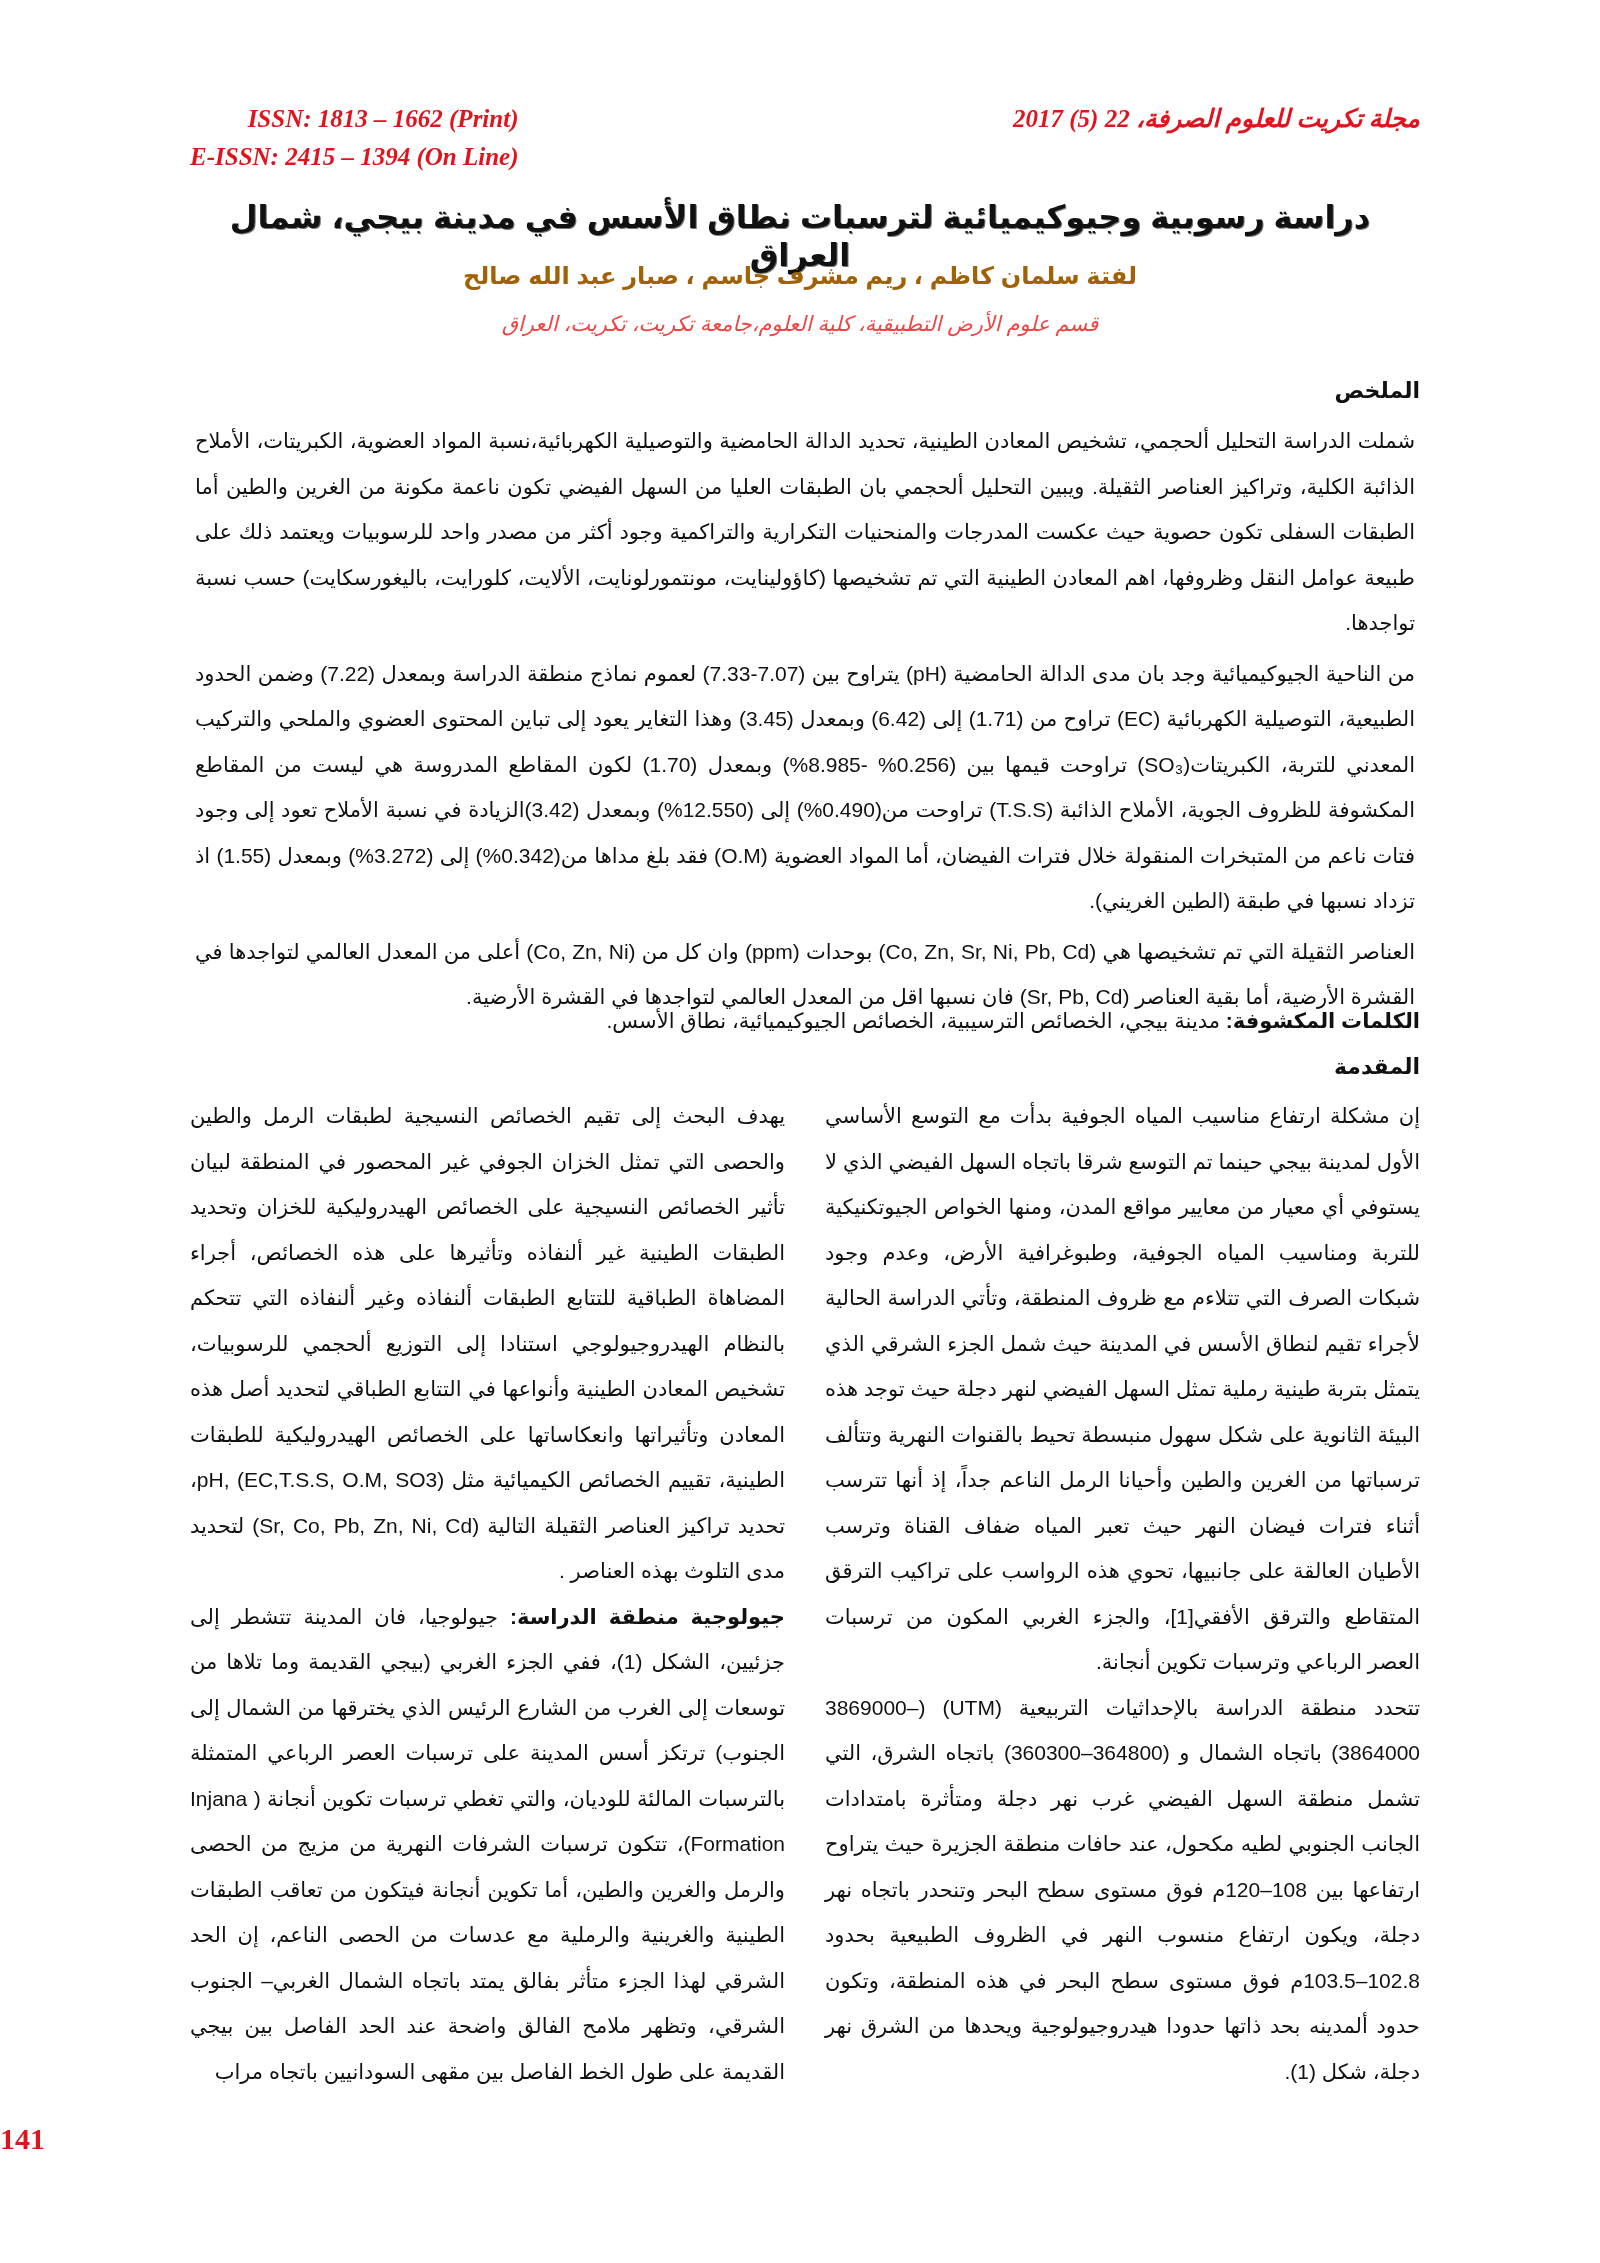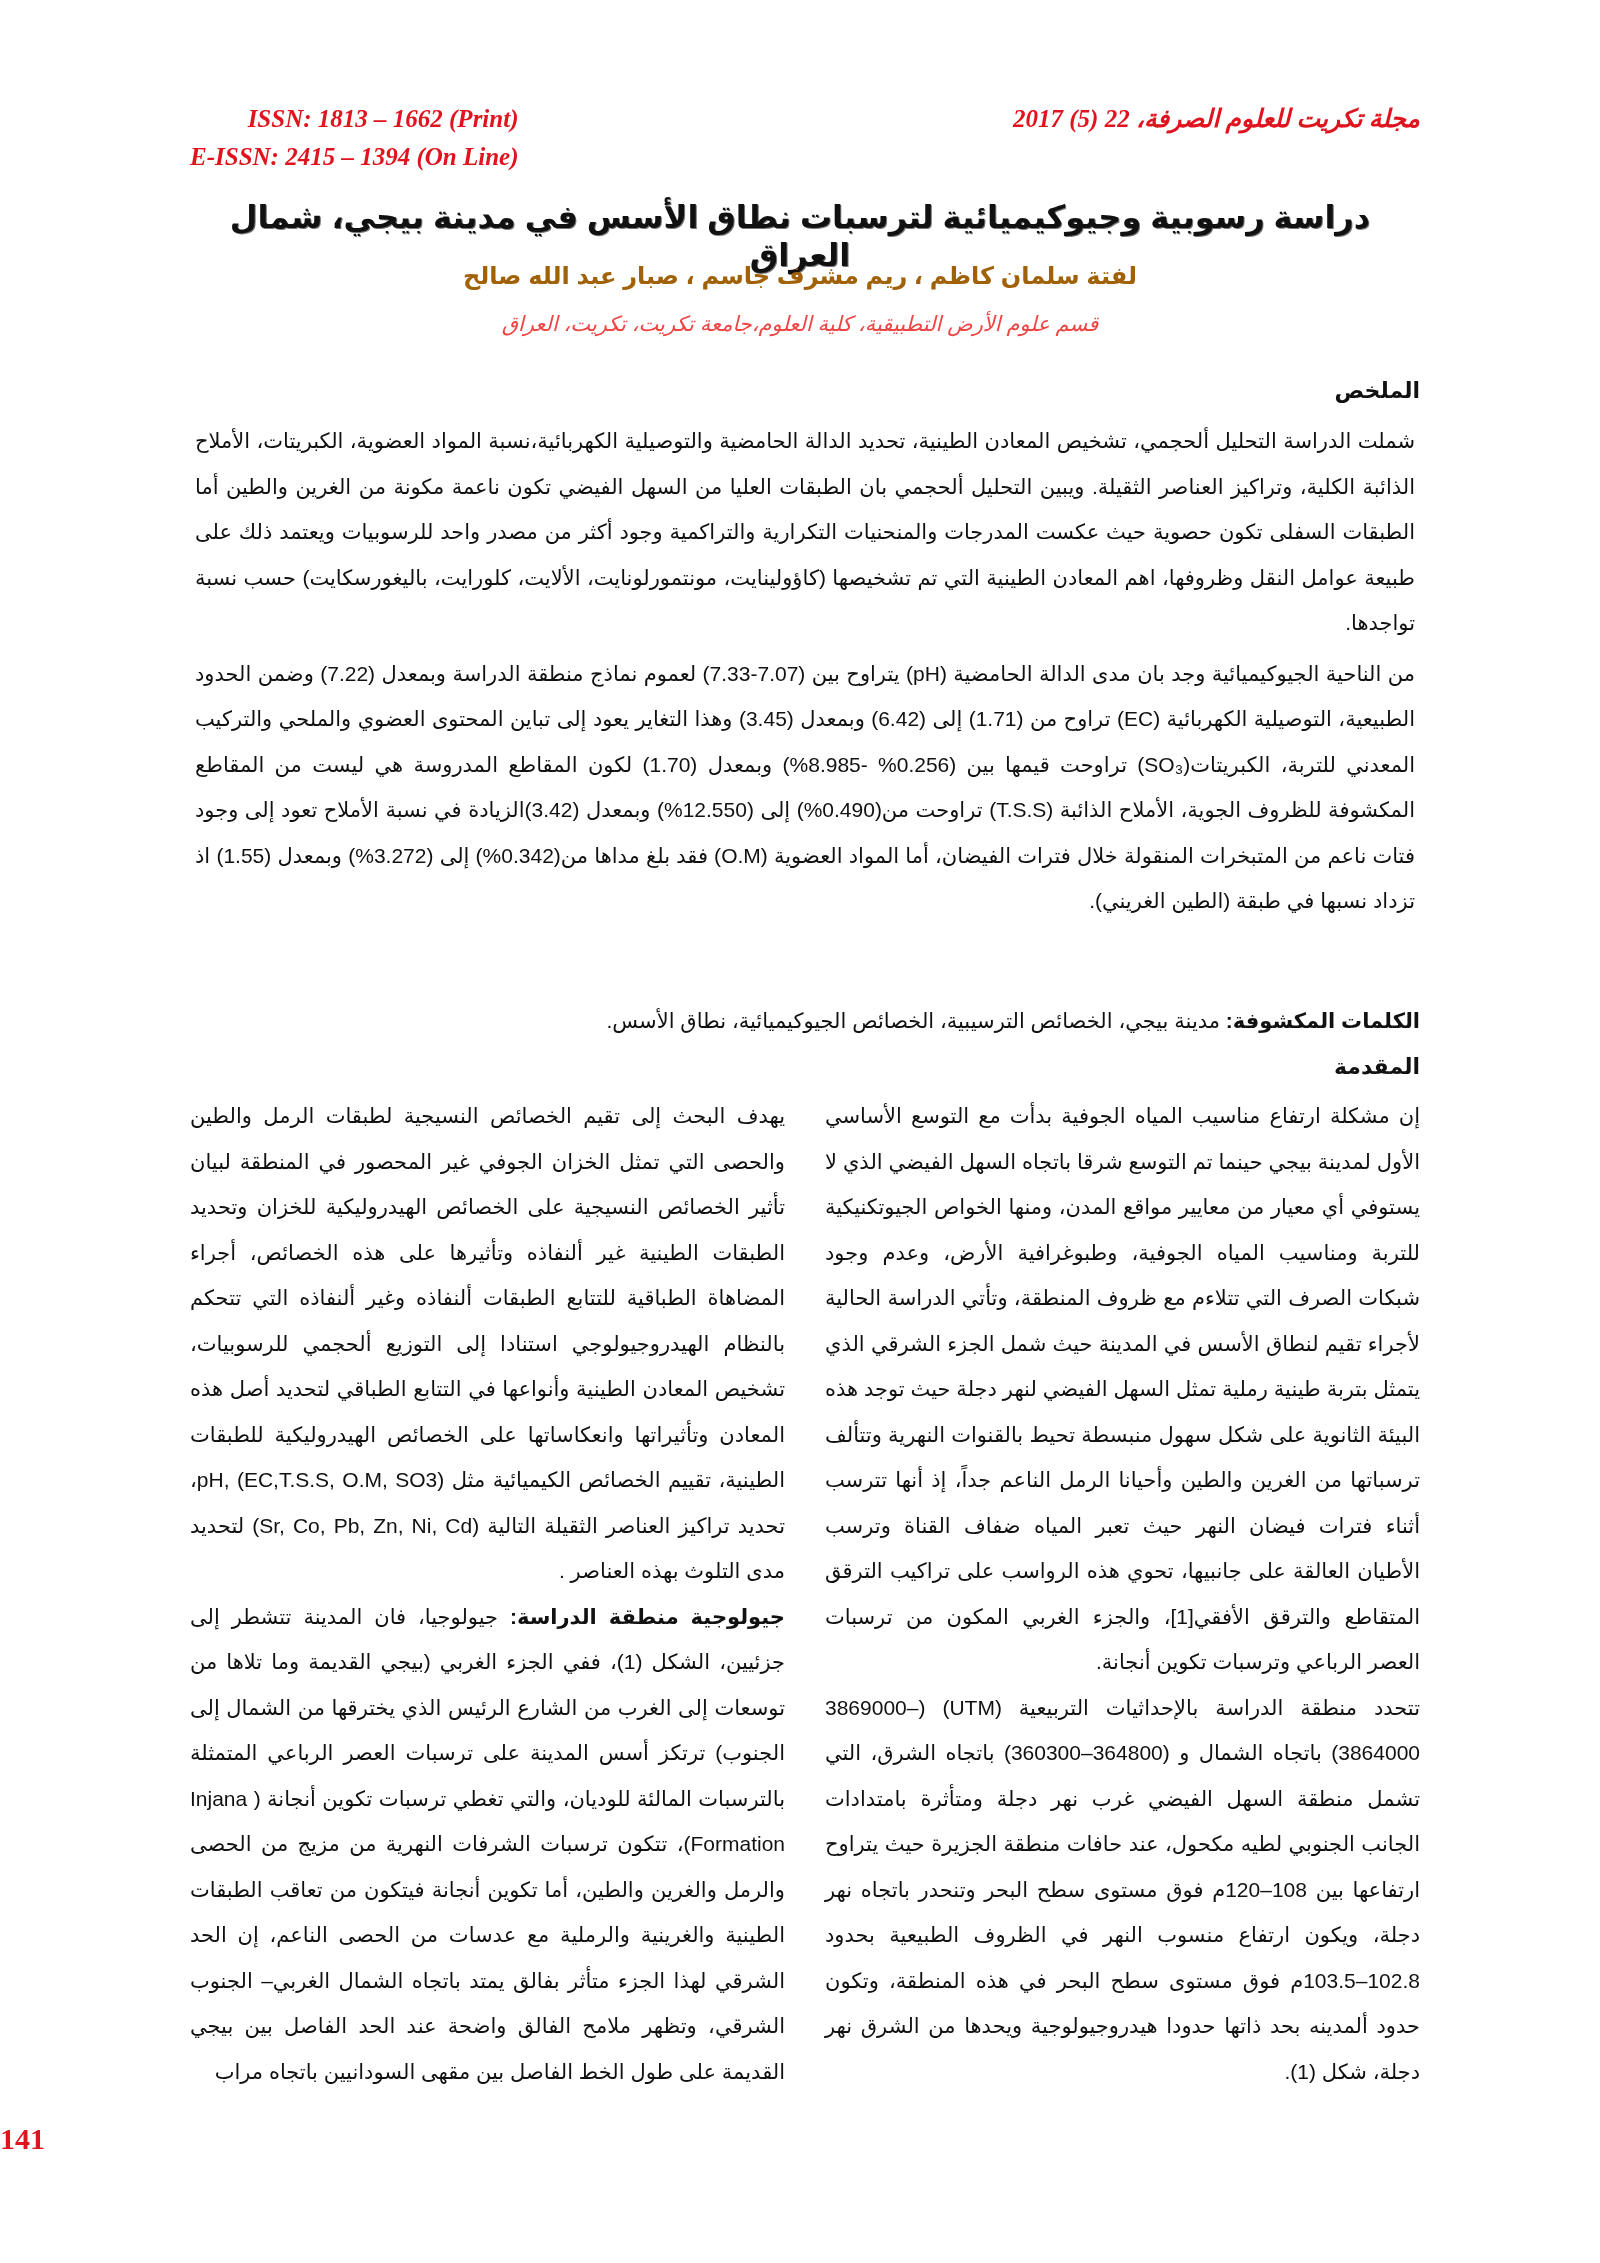--- a/index.html
+++ b/index.html
@@ -42,20 +42,21 @@
 <div class="hdr hdr-right">مجلة تكريت للعلوم الصرفة، 22 (5) 2017</div>
 
 <div class="title">دراسة رسوبية وجيوكيميائية لترسبات نطاق الأسس في مدينة بيجي، شمال العراق</div>
 <div class="authors">لفتة سلمان كاظم ، ريم مشرف جاسم ، صبار عبد الله صالح</div>
 <div class="affil">قسم علوم الأرض التطبيقية، كلية العلوم،جامعة تكريت، تكريت، العراق</div>
 
 <div class="section abs-head h">الملخص</div>
 <div class="section abs-body">
   <p>شملت الدراسة التحليل ألحجمي، تشخيص المعادن الطينية، تحديد الدالة الحامضية والتوصيلية الكهربائية،نسبة المواد العضوية، الكبريتات، الأملاح الذائبة الكلية، وتراكيز العناصر الثقيلة. ويبين التحليل ألحجمي بان الطبقات العليا من السهل الفيضي تكون ناعمة مكونة من الغرين والطين أما الطبقات السفلى تكون حصوية حيث عكست المدرجات والمنحنيات التكرارية والتراكمية وجود أكثر من مصدر واحد للرسوبيات ويعتمد ذلك على طبيعة عوامل النقل وظروفها، اهم المعادن الطينية التي تم تشخيصها (كاؤولينايت، مونتمورلونايت، الألايت، كلورايت، باليغورسكايت) حسب نسبة تواجدها.</p>
   <p>من الناحية الجيوكيميائية وجد بان مدى الدالة الحامضية (pH) يتراوح بين (7.07-7.33) لعموم نماذج منطقة الدراسة وبمعدل (7.22) وضمن الحدود الطبيعية، التوصيلية الكهربائية (EC) تراوح من (1.71) إلى (6.42) وبمعدل (3.45) وهذا التغاير يعود إلى تباين المحتوى العضوي والملحي والتركيب المعدني للتربة، الكبريتات(SO₃) تراوحت قيمها بين (0.256% -8.985%) وبمعدل (1.70) لكون المقاطع المدروسة هي ليست من المقاطع المكشوفة للظروف الجوية، الأملاح الذائبة (T.S.S) تراوحت من(0.490%) إلى (12.550%) وبمعدل (3.42)الزيادة في نسبة الأملاح تعود إلى وجود فتات ناعم من المتبخرات المنقولة خلال فترات الفيضان، أما المواد العضوية (O.M) فقد بلغ مداها من(0.342%) إلى (3.272%) وبمعدل (1.55) اذ تزداد نسبها في طبقة (الطين الغريني).</p>
+  <p>العناصر الثقيلة التي تم تشخيصها هي (Co, Zn, Sr, Ni, Pb, Cd) بوحدات (ppm) وان كل من (Co, Zn, Ni) أعلى من المعدل العالمي لتواجدها في القشرة الأرضية، أما بقية العناصر (Sr, Pb, Cd) فان نسبها اقل من المعدل العالمي لتواجدها في القشرة الأرضية.</p>
 </div>
 
 <div class="section kw">
   <span class="b">الكلمات المكشوفة:</span><span> مدينة بيجي، الخصائص الترسيبية، الخصائص الجيوكيميائية، نطاق الأسس.</span>
 </div>
 
 <div class="section intro-head h">المقدمة</div>
 
 <div class="col col-right">
   <p>إن مشكلة ارتفاع مناسيب المياه الجوفية بدأت مع التوسع الأساسي الأول لمدينة بيجي حينما تم التوسع شرقا باتجاه السهل الفيضي الذي لا يستوفي أي معيار من معايير مواقع المدن، ومنها الخواص الجيوتكنيكية للتربة ومناسيب المياه الجوفية، وطبوغرافية الأرض، وعدم وجود شبكات الصرف التي تتلاءم مع ظروف المنطقة، وتأتي الدراسة الحالية لأجراء تقيم لنطاق الأسس في المدينة حيث شمل الجزء الشرقي الذي يتمثل بتربة طينية رملية تمثل السهل الفيضي لنهر دجلة حيث توجد هذه البيئة الثانوية على شكل سهول منبسطة تحيط بالقنوات النهرية وتتألف ترسباتها من الغرين والطين وأحيانا الرمل الناعم جداً، إذ أنها تترسب أثناء فترات فيضان النهر حيث تعبر المياه ضفاف القناة وترسب الأطيان العالقة على جانبيها، تحوي هذه الرواسب على تراكيب الترقق المتقاطع والترقق الأفقي[1]، والجزء الغربي المكون من ترسبات العصر الرباعي وترسبات تكوين أنجانة.</p>

